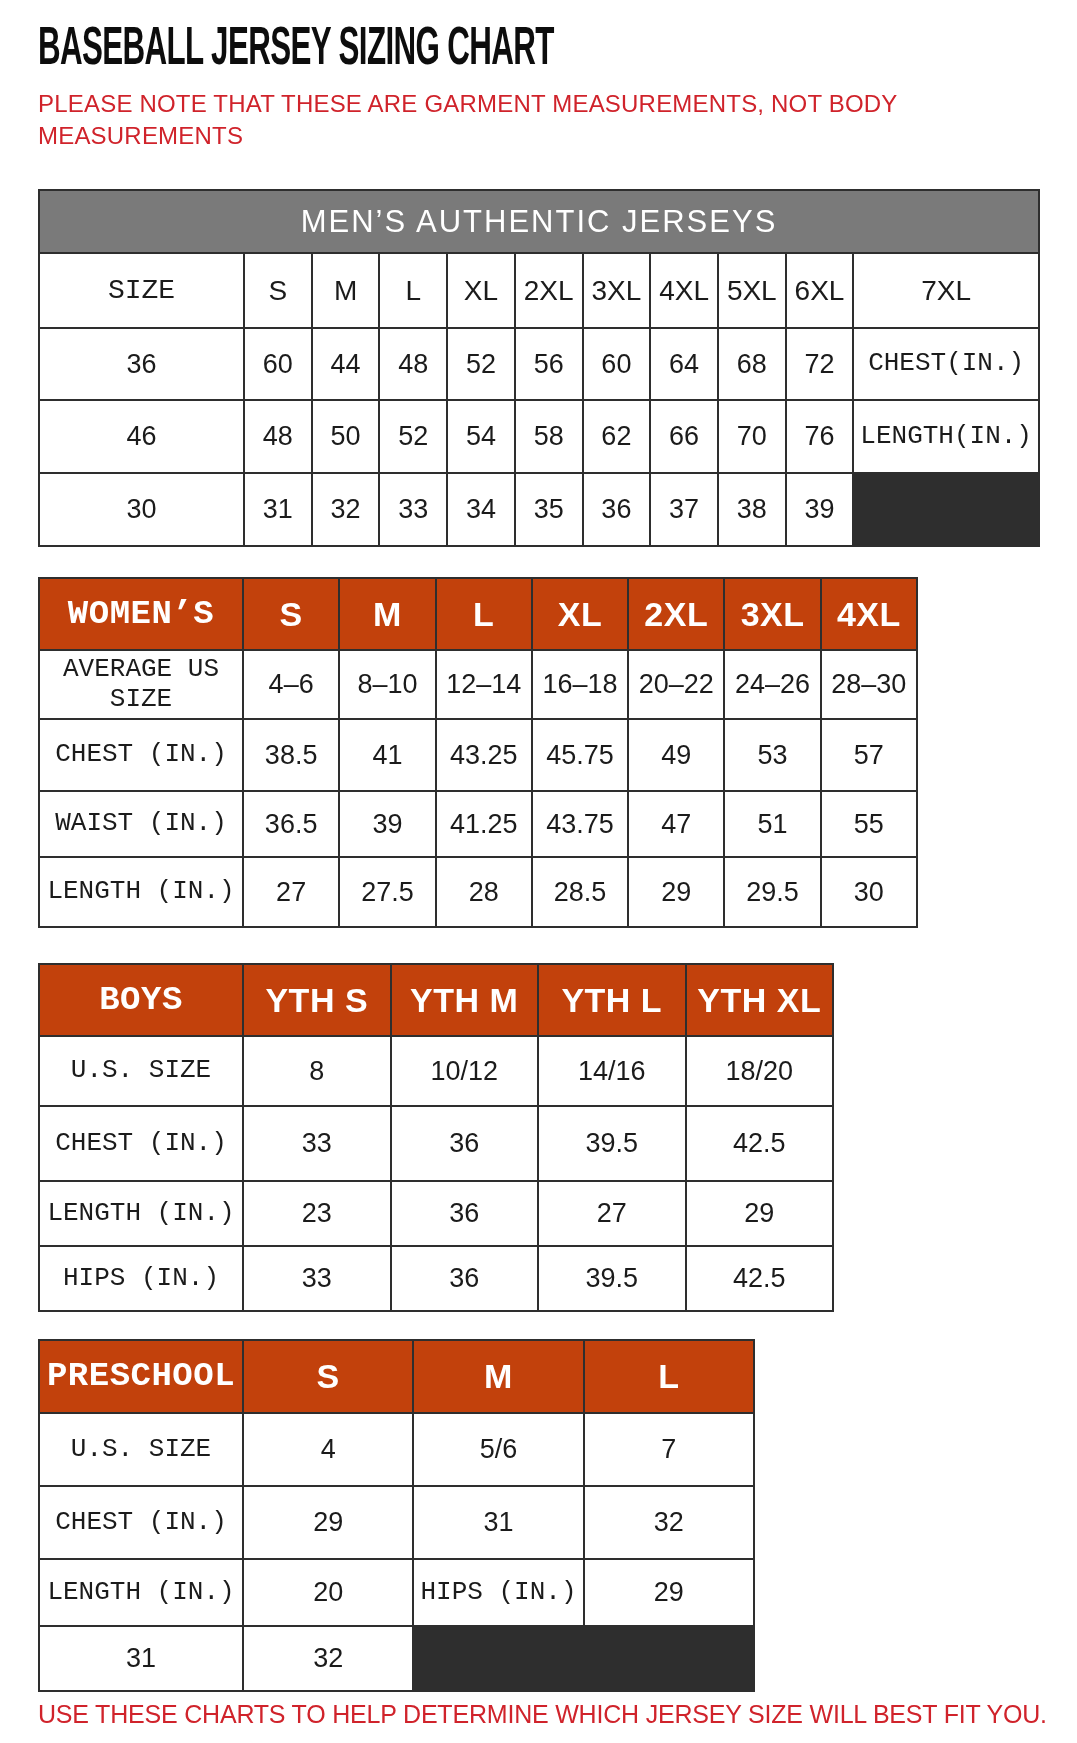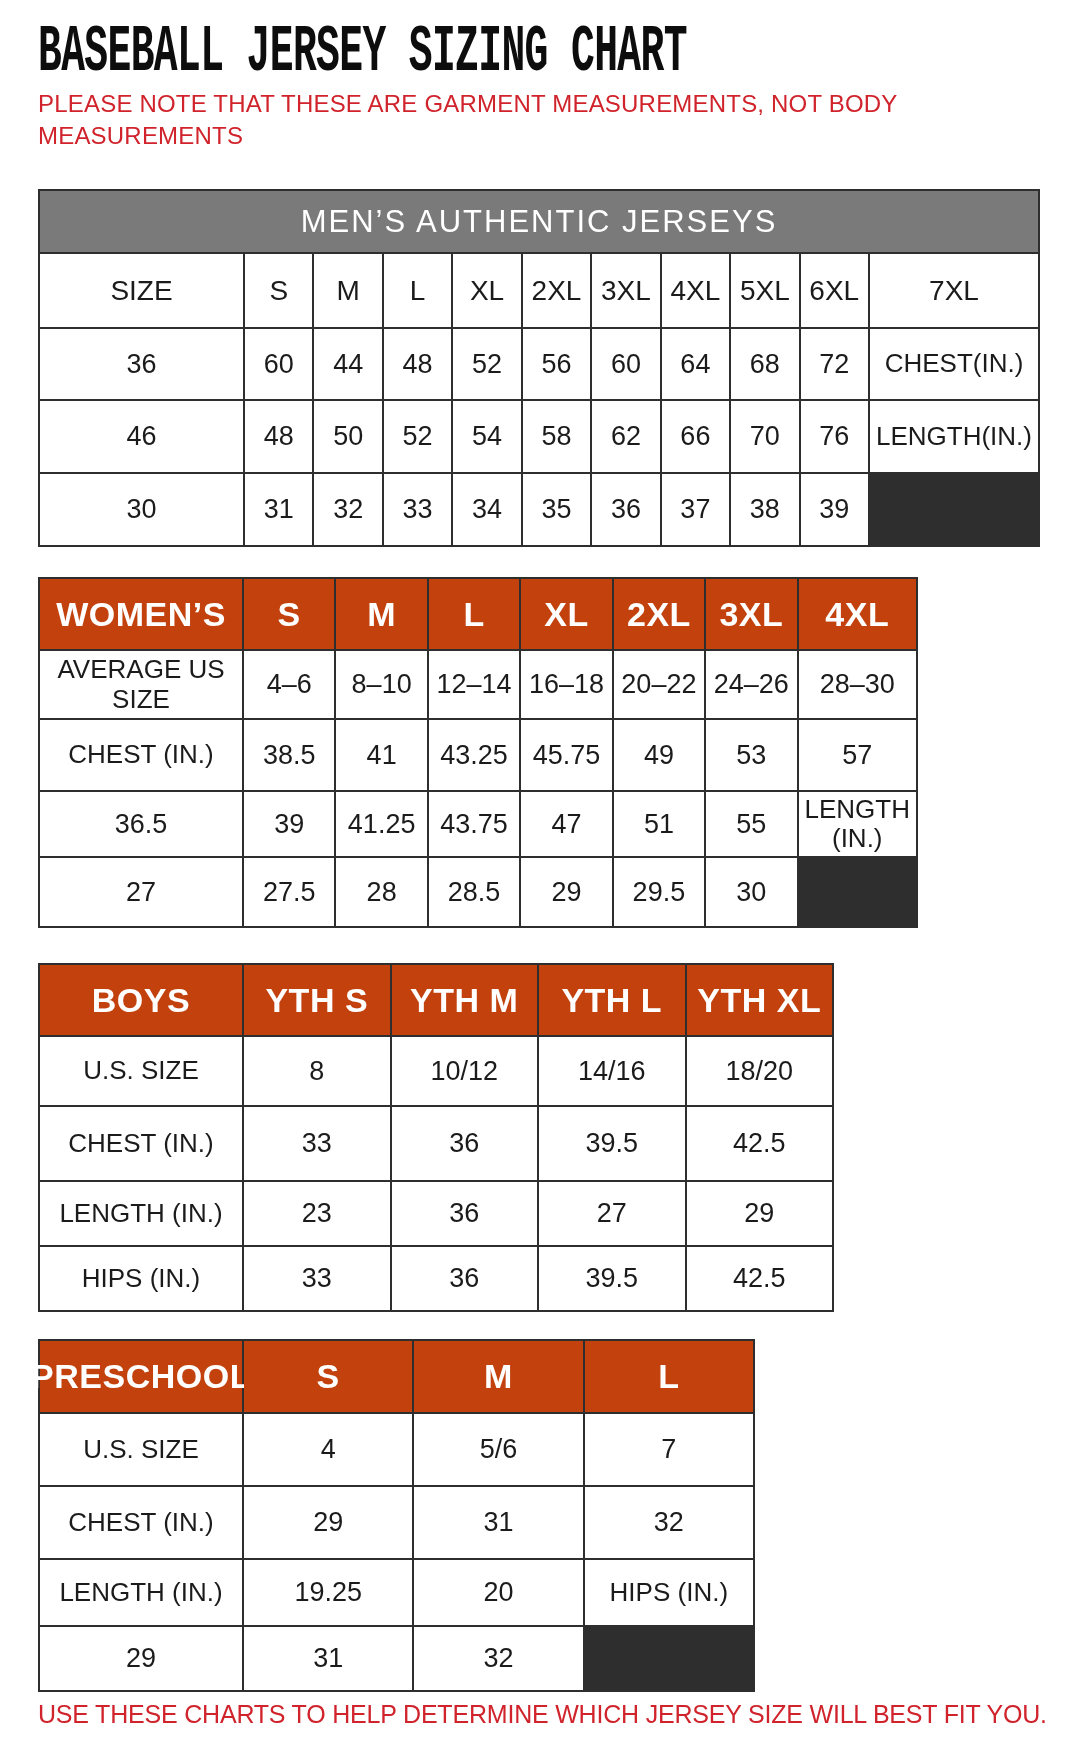--- a/index.html
+++ b/index.html
@@ -8,24 +8,23 @@
     position:relative;
     width:1077px; height:1743px;
     background:#ffffff;
     font-family:"Liberation Sans", sans-serif;
     color:#1b1b1b;
     overflow:hidden;
   }
   
   h1.title {
     position:absolute; left:38px; top:22px;
-    font-size:62px; line-height:1.0;
+    font-size:49px; line-height:1.0;
     font-weight:700; color:#0d0d0d;
     white-space:nowrap;
-    font-family:Liberation Mono, monospace;
   }
   h1.title .condense {
     display:inline-block;
     transform:scaleX(0.64) scaleY(1.08);
     transform-origin:0 50%;
     letter-spacing:-1px;
   }
   
   p.note {
     position:absolute; left:38px; top:88px;
@@ -52,21 +51,21 @@
     gap:2px;
     width:100%;
   }
   .cell {
     background:#ffffff;
     display:flex; align-items:center; justify-content:center;
     font-size:27px; color:#1b1b1b;
     text-align:center; line-height:1.12;
     padding:2px 6px;
   }
-  .cell.label { font-size:26px; }
+  .cell.label { font-size:26px;font-family:Liberation Mono, monospace; }
   .cell.head  { font-size:28px; }
   
   .gray-head .cell.head {
     background:#c2410c; color:#ffffff;
     font-weight:700; font-size:34px; letter-spacing:0.5px;
   }
   
   .t-mens  { top:173px; width:1002px; }
   .t-mens .grid { grid-template-columns:203px repeat(10, 1fr); grid-template-rows:73px 70px 71px 71px; }
   
@@ -164,20 +163,21 @@
         <div class="cell">24–26</div>
         <div class="cell">28–30</div>
         <div class="cell label">CHEST (IN.)</div>
         <div class="cell">38.5</div>
         <div class="cell">41</div>
         <div class="cell">43.25</div>
         <div class="cell">45.75</div>
         <div class="cell">49</div>
         <div class="cell">53</div>
         <div class="cell">57</div>
+        <div class="cell label">WAIST (IN.)</div>
         <div class="cell">36.5</div>
         <div class="cell">39</div>
         <div class="cell">41.25</div>
         <div class="cell">43.75</div>
         <div class="cell">47</div>
         <div class="cell">51</div>
         <div class="cell">55</div>
         <div class="cell label">LENGTH (IN.)</div>
         <div class="cell">27</div>
         <div class="cell">27.5</div>
@@ -227,21 +227,20 @@
         <div class="cell head">L</div>
         <div class="cell label">U.S. SIZE</div>
         <div class="cell">4</div>
         <div class="cell">5/6</div>
         <div class="cell">7</div>
         <div class="cell label">CHEST (IN.)</div>
         <div class="cell">29</div>
         <div class="cell">31</div>
         <div class="cell">32</div>
         <div class="cell label">LENGTH (IN.)</div>
-        <div class="cell">19.25</div>
         <div class="cell">20</div>
         <div class="cell label">HIPS (IN.)</div>
         <div class="cell">29</div>
         <div class="cell">31</div>
         <div class="cell">32</div>
       </div>
   </section>
 
   <p class="footer-note">USE THESE CHARTS TO HELP DETERMINE WHICH JERSEY SIZE WILL BEST FIT YOU.</p>
 

